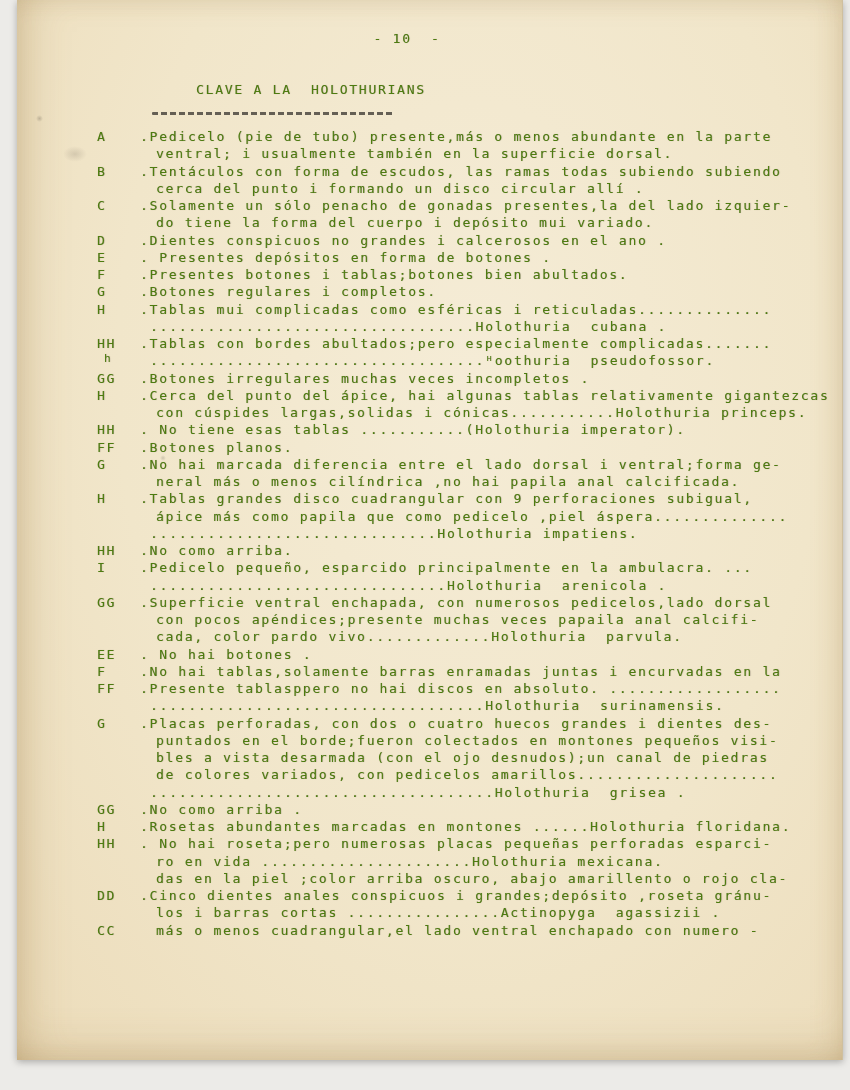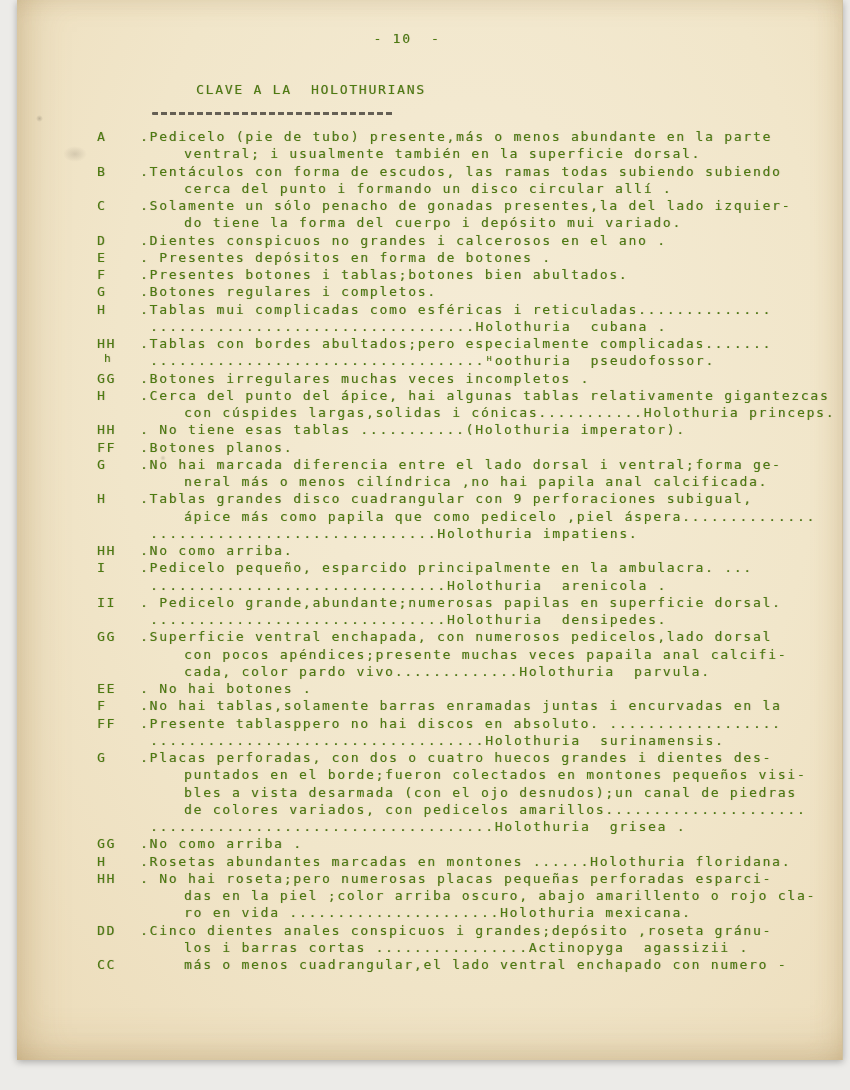--- a/index.html
+++ b/index.html
@@ -42,21 +42,21 @@
     border-radius:1px;opacity:.85;
   }
   .entries{
     position:absolute;left:97px;top:128px;width:748px;
   }
   .entry{position:relative;}
   .entry .lab{position:absolute;left:0;top:0;white-space:pre;}
   .entry .lab2{position:absolute;left:7px;top:15px;font-size:11px;}
   .entry .txt{margin-left:43px;}
   .line{white-space:pre;}
-  .line.cont{margin-left:44px;}
+  .line.cont{margin-left:16px;}
   .line.leader{margin-left:10px;}
   .smudge{position:absolute;pointer-events:none;border-radius:50%;}
   .smudge.s1{left:46px;top:146px;width:24px;height:16px;
     background:radial-gradient(ellipse,rgba(115,105,90,.22),rgba(115,105,90,0) 70%);}
   .smudge.s2{left:19px;top:115px;width:7px;height:7px;
     background:radial-gradient(circle,rgba(95,90,80,.3),rgba(95,90,80,0) 70%);}
   .smudge.s3{left:143px;top:455px;width:6px;height:6px;
     background:radial-gradient(circle,rgba(95,90,80,.25),rgba(95,90,80,0) 70%);}
 </style>
 </head>
@@ -181,27 +181,20 @@
       </div>
     </div>
     <div class="entry">
       <span class="lab">I</span>
       <div class="txt">
         <div class="line">.Pedicelo pequeño, esparcido principalmente en la ambulacra. ...</div>
         <div class="line leader">...............................Holothuria  arenicola .</div>
       </div>
     </div>
     <div class="entry">
-      <span class="lab">II</span>
-      <div class="txt">
-        <div class="line">. Pedicelo grande,abundante;numerosas papilas en superficie dorsal.</div>
-        <div class="line leader">...............................Holothuria  densipedes.</div>
-      </div>
-    </div>
-    <div class="entry">
       <span class="lab">GG</span>
       <div class="txt">
         <div class="line">.Superficie ventral enchapada, con numerosos pedicelos,lado dorsal</div>
         <div class="line cont">con pocos apéndices;presente muchas veces papaila anal calcifi-</div>
         <div class="line cont">cada, color pardo vivo.............Holothuria  parvula.</div>
       </div>
     </div>
     <div class="entry">
       <span class="lab">EE</span>
       <div class="txt">
@@ -240,22 +233,22 @@
     <div class="entry">
       <span class="lab">H</span>
       <div class="txt">
         <div class="line">.Rosetas abundantes marcadas en montones ......Holothuria floridana.</div>
       </div>
     </div>
     <div class="entry">
       <span class="lab">HH</span>
       <div class="txt">
         <div class="line">. No hai roseta;pero numerosas placas pequeñas perforadas esparci-</div>
+        <div class="line cont">ro en vida ......................Holothuria mexicana.</div>
         <div class="line cont">das en la piel ;color arriba oscuro, abajo amarillento o rojo cla-</div>
-        <div class="line cont">ro en vida ......................Holothuria mexicana.</div>
       </div>
     </div>
     <div class="entry">
       <span class="lab">DD</span>
       <div class="txt">
         <div class="line">.Cinco dientes anales conspicuos i grandes;depósito ,roseta gránu-</div>
         <div class="line cont">los i barras cortas ................Actinopyga  agassizii .</div>
       </div>
     </div>
     <div class="entry">

